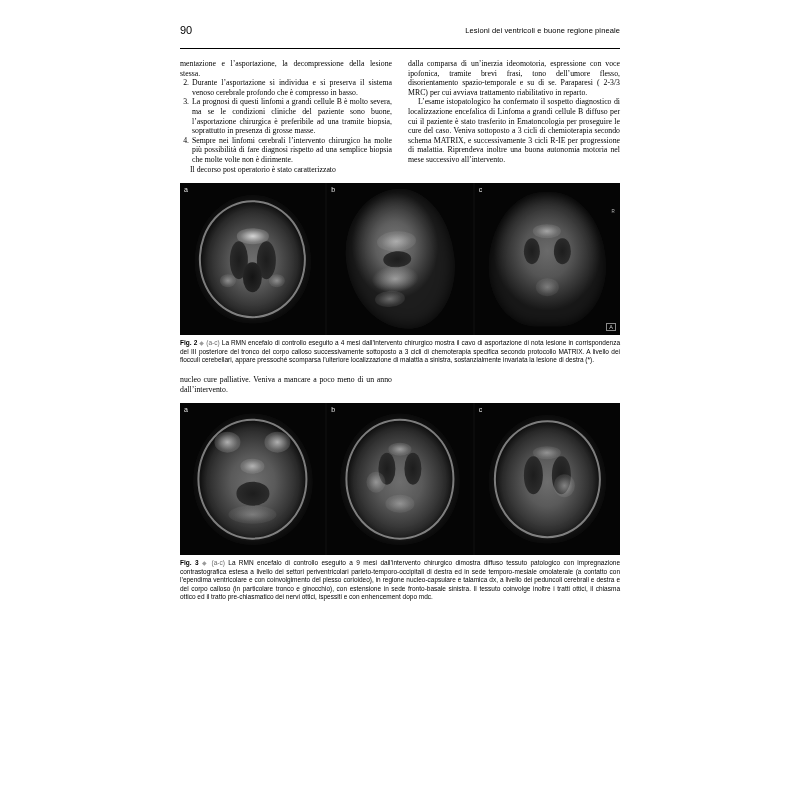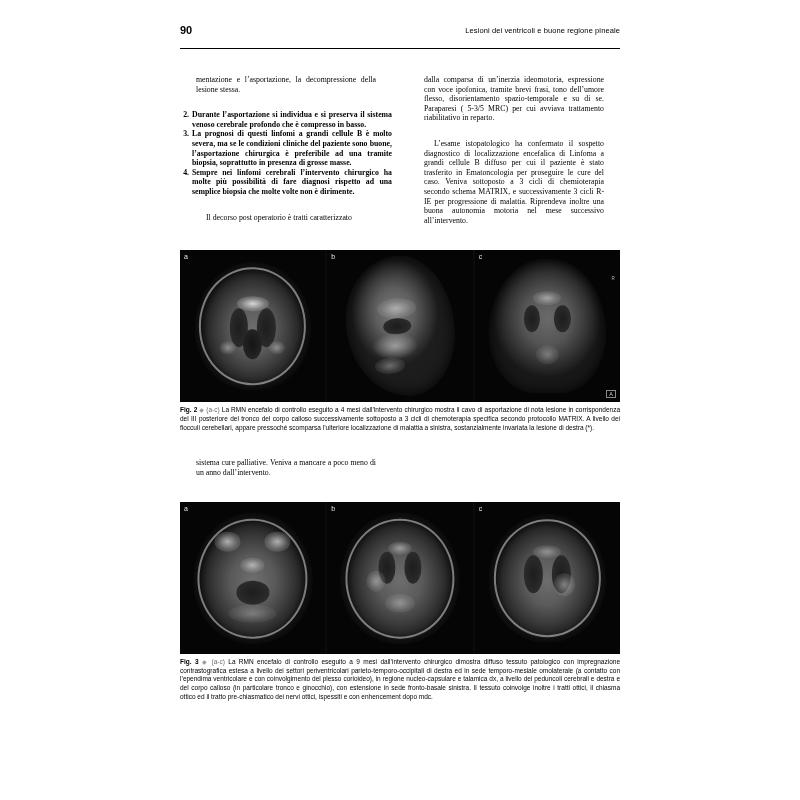--- a/index.html
+++ b/index.html
@@ -32,21 +32,21 @@
     position: relative;
     height: 24px;
     border-bottom: 1px solid #000;
     margin-bottom: 10px;
   }
   .folio {
     position: absolute;
     left: 0;
     top: 0;
     font-family: "Liberation Sans", sans-serif;
-    font-weight: bold;
+    font-weight: normal;
     font-size: 11px;
   }
   .runtitle {
     position: absolute;
     right: 0;
     top: 2px;
     font-family: "Liberation Sans", sans-serif;
     font-size: 7.5px;
     letter-spacing: 0.1px;
   }
@@ -56,30 +56,29 @@
     gap: 16px;
     align-items: flex-start;
   }
   .col {
     width: 212px;
     font-size: 7.8px;
     line-height: 9.6px;
     text-align: justify;
   }
   .col p {
-    margin: 16px;
+    margin: 0;
   }
   .col p.indent {
     text-indent: 10px;
   }
   ol.numlist {
     margin: 0;
     padding-left: 11px;
     list-style-position: outside;
-    font-weight: bold;
   }
   ol.numlist li {
     margin: 0;
     padding-left: 1px;
     text-align: justify;
   }
   
   .figblock {
     margin-top: 9px;
   }
@@ -237,24 +236,24 @@
     </div>
 
     <div class="cols">
       <div class="col">
         <p>mentazione e l’asportazione, la decompressione della lesione stessa.</p>
         <ol class="numlist" start="2">
           <li>Durante l’asportazione si individua e si preserva il sistema venoso cerebrale profondo che è compresso in basso.</li>
           <li>La prognosi di questi linfomi a grandi cellule B è molto severa, ma se le condizioni cliniche del paziente sono buone, l’asportazione chirurgica è preferibile ad una tramite biopsia, soprattutto in presenza di grosse masse.</li>
           <li>Sempre nei linfomi cerebrali l’intervento chirurgico ha molte più possibilità di fare diagnosi rispetto ad una semplice biopsia che molte volte non è dirimente.</li>
         </ol>
-        <p class="indent">Il decorso post operatorio è tratti caratterizzato</p>
+        <p class="indent">Il decorso post operatorio è stato caratterizzato</p>
       </div>
       <div class="col">
-        <p>dalla comparsa di un’inerzia ideomotoria, espressione con voce ipofonica, tramite brevi frasi, tono dell’umore flesso, disorientamento spazio-temporale e su di se. Paraparesi ( 5-3/5 MRC) per cui avviava trattamento riabilitativo in reparto.</p>
+        <p>dalla comparsa di un’inerzia ideomotoria, espressione con voce ipofonica, tramite brevi frasi, tono dell’umore flesso, disorientamento spazio-temporale e su di se. Paraparesi ( 2-3/3 MRC) per cui avviava trattamento riabilitativo in reparto.</p>
         <p class="indent">L’esame istopatologico ha confermato il sospetto diagnostico di localizzazione encefalica di Linfoma a grandi cellule B diffuso per cui il paziente è stato trasferito in Ematoncologia per proseguire le cure del caso. Veniva sottoposto a 3 cicli di chemioterapia secondo schema MATRIX, e successivamente 3 cicli R-IE per progressione di malattia. Riprendeva inoltre una buona autonomia motoria nel mese successivo all’intervento.</p>
       </div>
     </div>
 
     <div class="figblock">
       <div class="figstrip">
 
         <div class="panel">
           <div class="mri">
             <div class="head-ax" style="width:80%;height:84%;">
@@ -298,21 +297,21 @@
       <div class="figcap">
         <span class="fignum">Fig. 2</span>
         <span class="diamond">◆</span>
         <span class="sub">(a-c)</span>
         <span>La RMN encefalo di controllo eseguito a 4 mesi dall’intervento chirurgico mostra il cavo di asportazione di nota lesione in corrispondenza del III posteriore del tronco del corpo calloso successivamente sottoposto a 3 cicli di chemoterapia specifica secondo protocollo MATRIX. A livello dei flocculi cerebellari, appare pressoché scomparsa l’ulteriore localizzazione di malattia a sinistra, sostanzialmente invariata la lesione di destra (*).</span>
       </div>
     </div>
 
     <div class="cols spacer-text">
       <div class="col">
-        <p>sistema cure palliative. Veniva a mancare a poco meno di un anno dall’intervento.</p>
+        <p>nucleo cure palliative. Veniva a mancare a poco meno di un anno dall’intervento.</p>
       </div>
     </div>
 
     <div class="figblock">
       <div class="figstrip">
 
         <div class="panel">
           <div class="mri">
             <div class="head-ax" style="width:82%;height:86%;">
               <div class="bright" style="left:18%;top:14%;width:22%;height:16%;opacity:.8;"></div>

